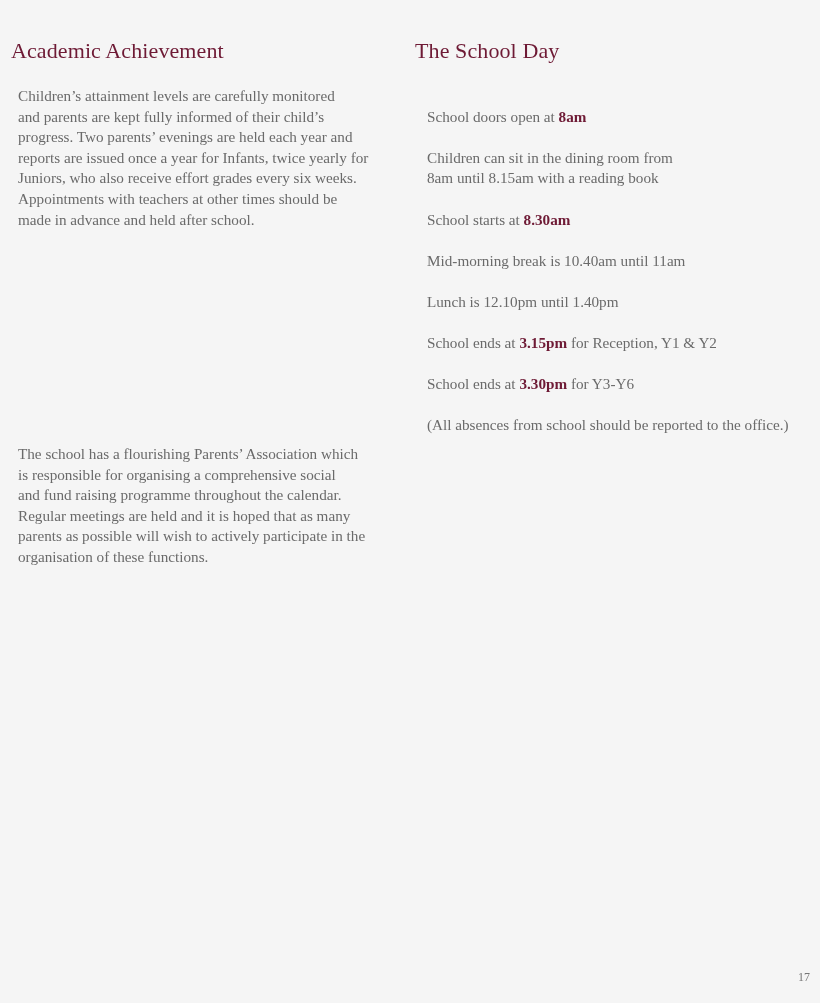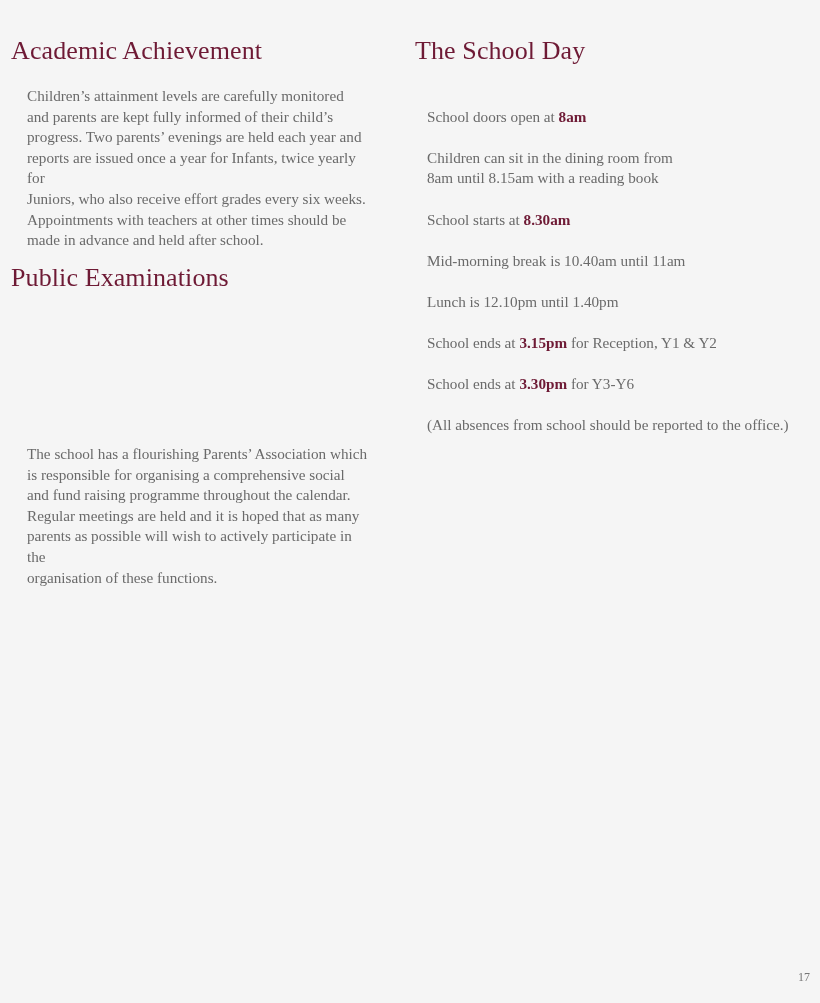--- a/index.html
+++ b/index.html
@@ -17,31 +17,31 @@
     }
     .col {
       position: absolute;
       top: 34px;
     }
     .col-left { left: 11px; width: 375px; }
     .col-right { left: 415px; width: 400px; }
     h2 {
       margin: 0;
       font-weight: normal;
-      font-size: 26px;
+      font-size: 22px;
       line-height: 34px;
       color: #6e1a35;
       letter-spacing: 0.1px;
     }
     .section { margin-bottom: 0; }
     .para {
       font-size: 15.2px;
       line-height: 20.6px;
       color: #6a6a6a;
-      margin: 16px;
+      margin: 7px;
       white-space: pre-line;
     }
     .left-para { margin-top: 18px; }
     #sec-academic { position: absolute; top: 0; left: 0; width: 375px; }
     #sec-public { position: absolute; top: 227px; left: 0; width: 375px; }
     #sec-parents { position: absolute; top: 392px; left: 0; width: 375px; }
     .day-item {
       font-size: 15.2px;
       line-height: 20.6px;
       color: #6a6a6a;
@@ -70,21 +70,20 @@
     <h2>Academic Achievement</h2>
     <p class="para left-para">Children’s attainment levels are carefully monitored
 and parents are kept fully informed of their child’s
 progress. Two parents’ evenings are held each year and
 reports are issued once a year for Infants, twice yearly for
 Juniors, who also receive effort grades every six weeks.
 Appointments with teachers at other times should be
 made in advance and held after school.</p>
   </div>
   <div class="section" id="sec-public">
-    <h2>Public Examinations</h2>
   </div>
   <div class="section" id="sec-parents">
     <p class="para left-para">The school has a flourishing Parents’ Association which
 is responsible for organising a comprehensive social
 and fund raising programme throughout the calendar.
 Regular meetings are held and it is hoped that as many
 parents as possible will wish to actively participate in the
 organisation of these functions.</p>
   </div>
 </div>

